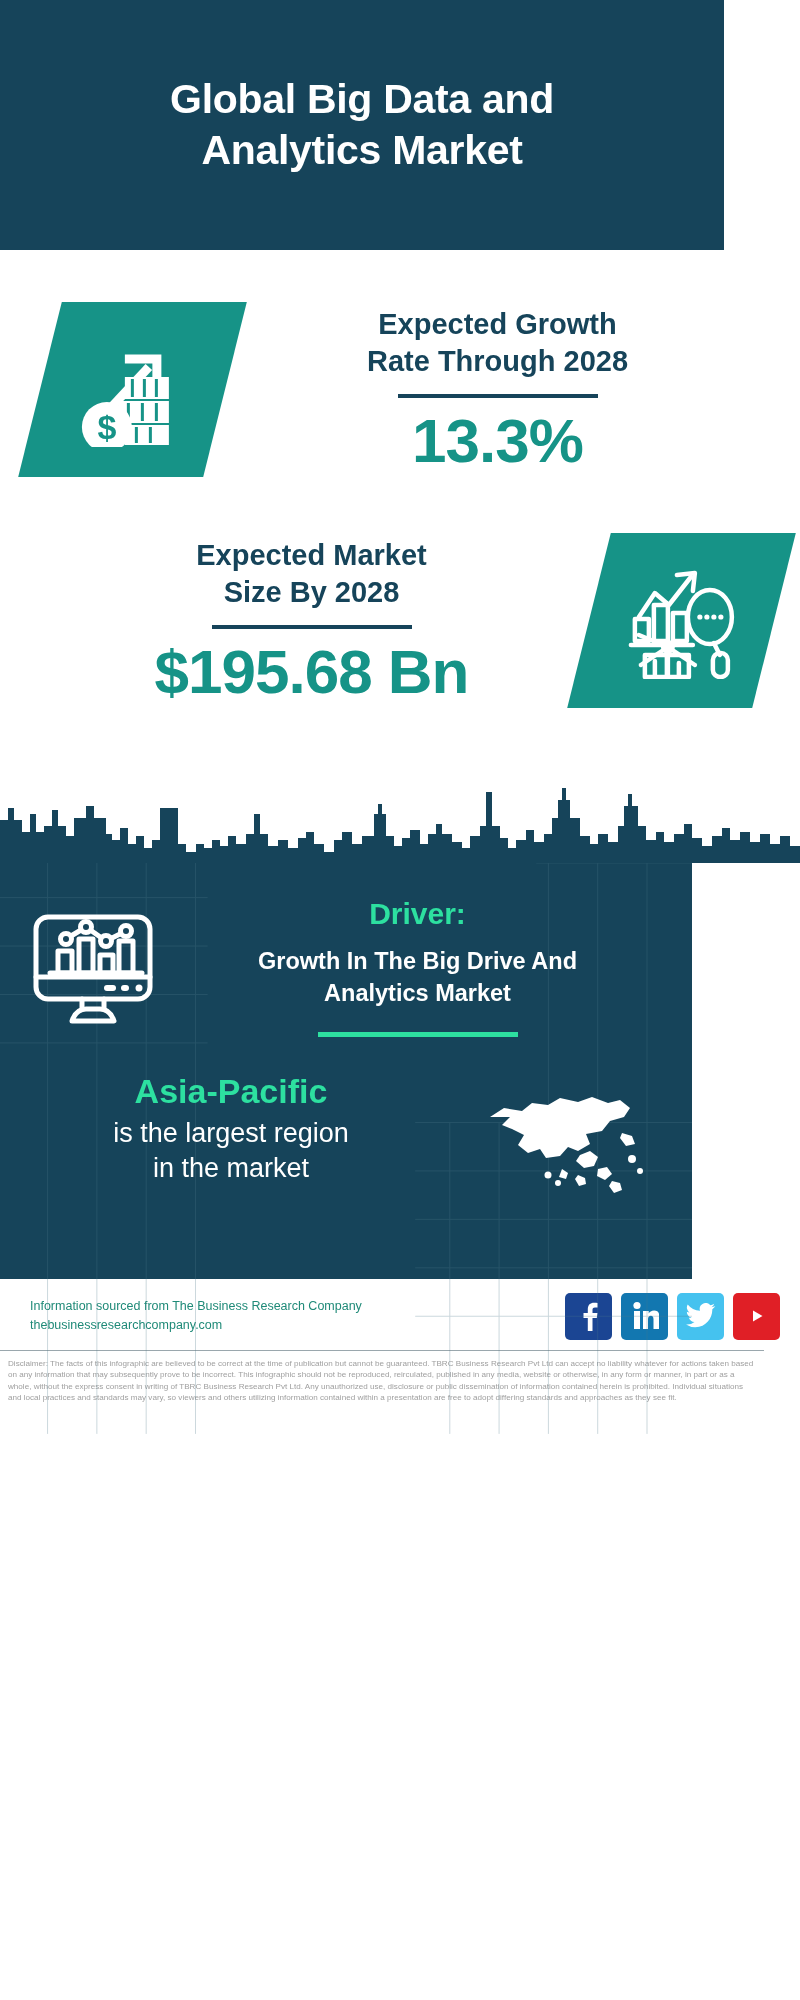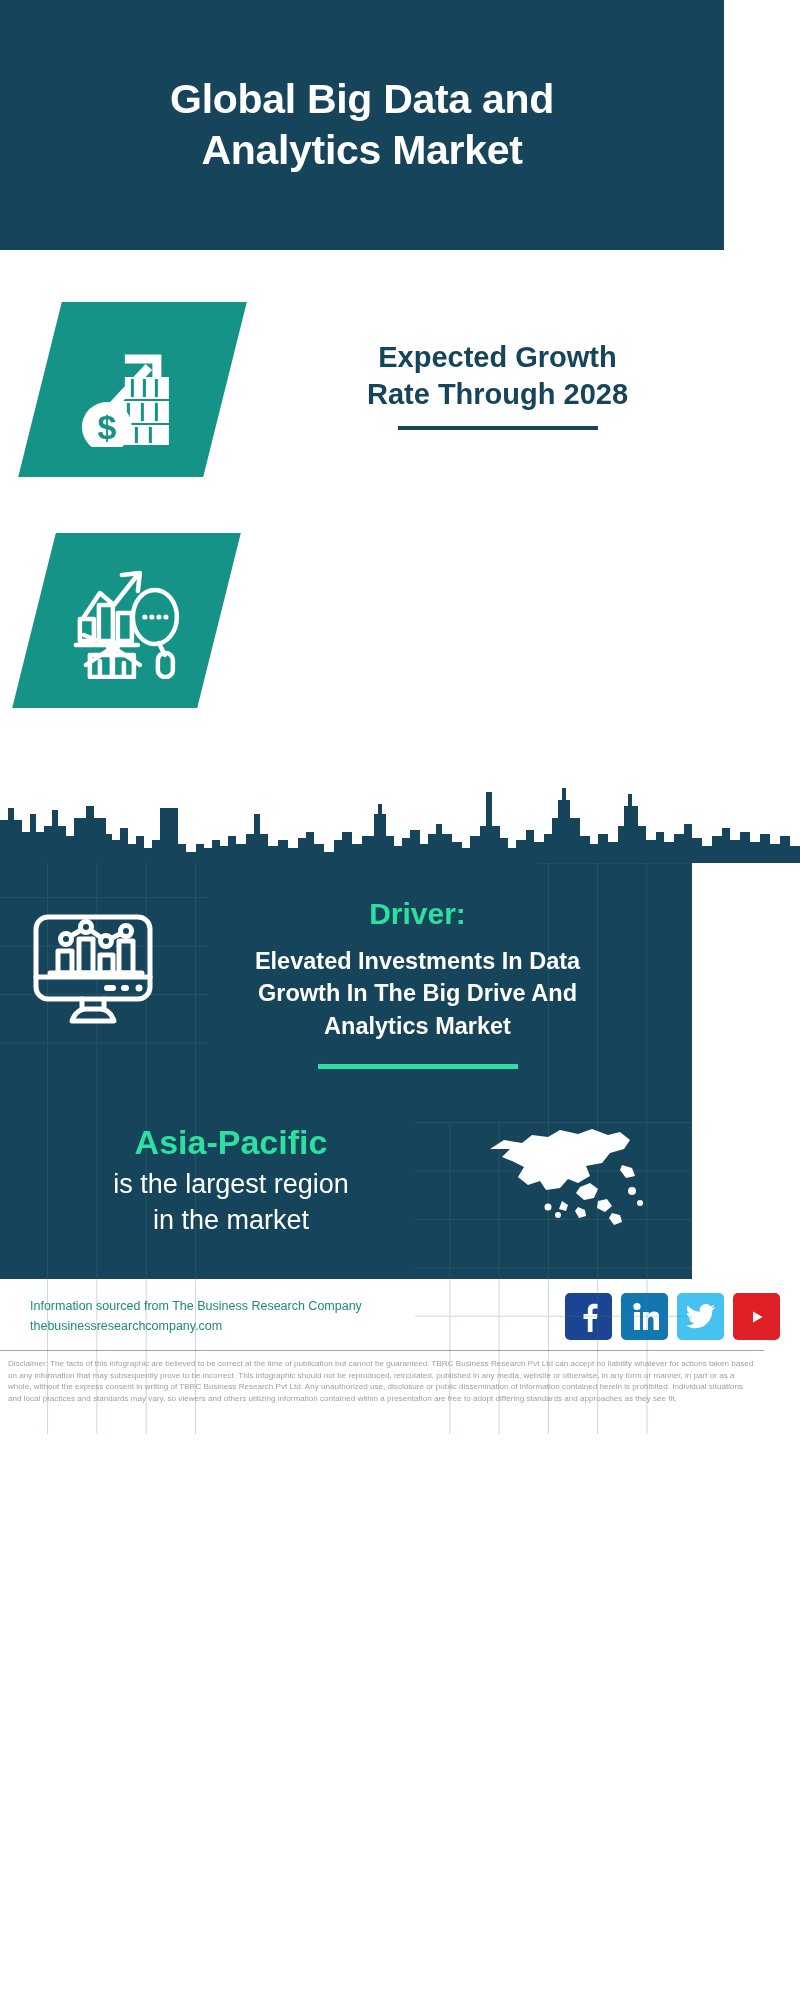--- a/index.html
+++ b/index.html
@@ -94,22 +94,22 @@
     font-weight:bold;
     line-height:1.38;
   }
   .rule-mint {
     width:200px; height:5px; background:#2de0a0;
     margin:22px auto 0 auto;
   }
 
   .region-block {
     position:relative;
-    display:flex; align-items:center; justify-content:center;
-    padding:34px 20px 22px 20px;
+    display:flex; align-items:flex-start; justify-content:center;
+    padding:34px 20px 54px 20px;
     gap:20px;
   }
   .region-text { text-align:center; flex:1; }
   .region-name {
     color:#2de0a0;
     font-size:34px;
     font-weight:bold;
     line-height:1.2;
     margin-bottom:4px;
   }
@@ -186,26 +186,33 @@
 
           <circle cx="34" cy="98" r="25" fill="#fff"></circle>
           <text x="34" y="110" font-family="Liberation Sans, sans-serif" font-size="34" font-weight="bold" fill="#169387" text-anchor="middle">$</text>
         </svg>
       </span>
     </div>
     <div style="flex:1;" class="stat-text">
       <div class="stat-label">Expected Growth</div>
       <div class="stat-label">Rate Through 2028</div>
       <div class="rule-dark"></div>
+      <div class="stat-value">13.3%</div>
     </div>
     <div style="width:30px;flex:none;"></div>
   </div>
 
   <div class="stat-row" style="padding:56px 0 40px 0;">
     <div style="width:34px;flex:none;"></div>
+    <div style="flex:1;" class="stat-text">
+      <div class="stat-label">Expected Market</div>
+      <div class="stat-label">Size By 2028</div>
+      <div class="rule-dark"></div>
+      <div class="stat-value">$195.68 Bn</div>
+    </div>
     <div class="badge">
       <span class="glyph">
         <svg width="122" height="120" viewBox="0 0 122 120">
           <g stroke="#fff" stroke-width="4.5" fill="none" stroke-linecap="round" stroke-linejoin="round">
 
             <polyline points="18,58 34,34 48,46 70,18"></polyline>
             <polyline points="56,16 74,14 72,32"></polyline>
 
             <rect x="14" y="60" width="14" height="22"></rect>
             <rect x="33" y="46" width="14" height="36"></rect>
@@ -296,21 +303,20 @@
         </g>
         <g fill="#fff">
           <rect x="80" y="82" width="12" height="6" rx="3"></rect>
           <rect x="97" y="82" width="8" height="6" rx="3"></rect>
           <circle cx="115" cy="85" r="3.5"></circle>
         </g>
       </svg>
     </div>
     <div class="driver-body">
       <div class="driver-head">Driver:</div>
-      <div class="driver-text">Elevated Investments In Data</div>
       <div class="driver-text">Growth In The Big Drive And</div>
       <div class="driver-text">Analytics Market</div>
       <div class="rule-mint"></div>
     </div>
     <div style="width:22px;flex:none;"></div>
   </div>
 
   <div class="region-block">
     <div class="region-text">
       <div class="region-name">Asia-Pacific</div>

